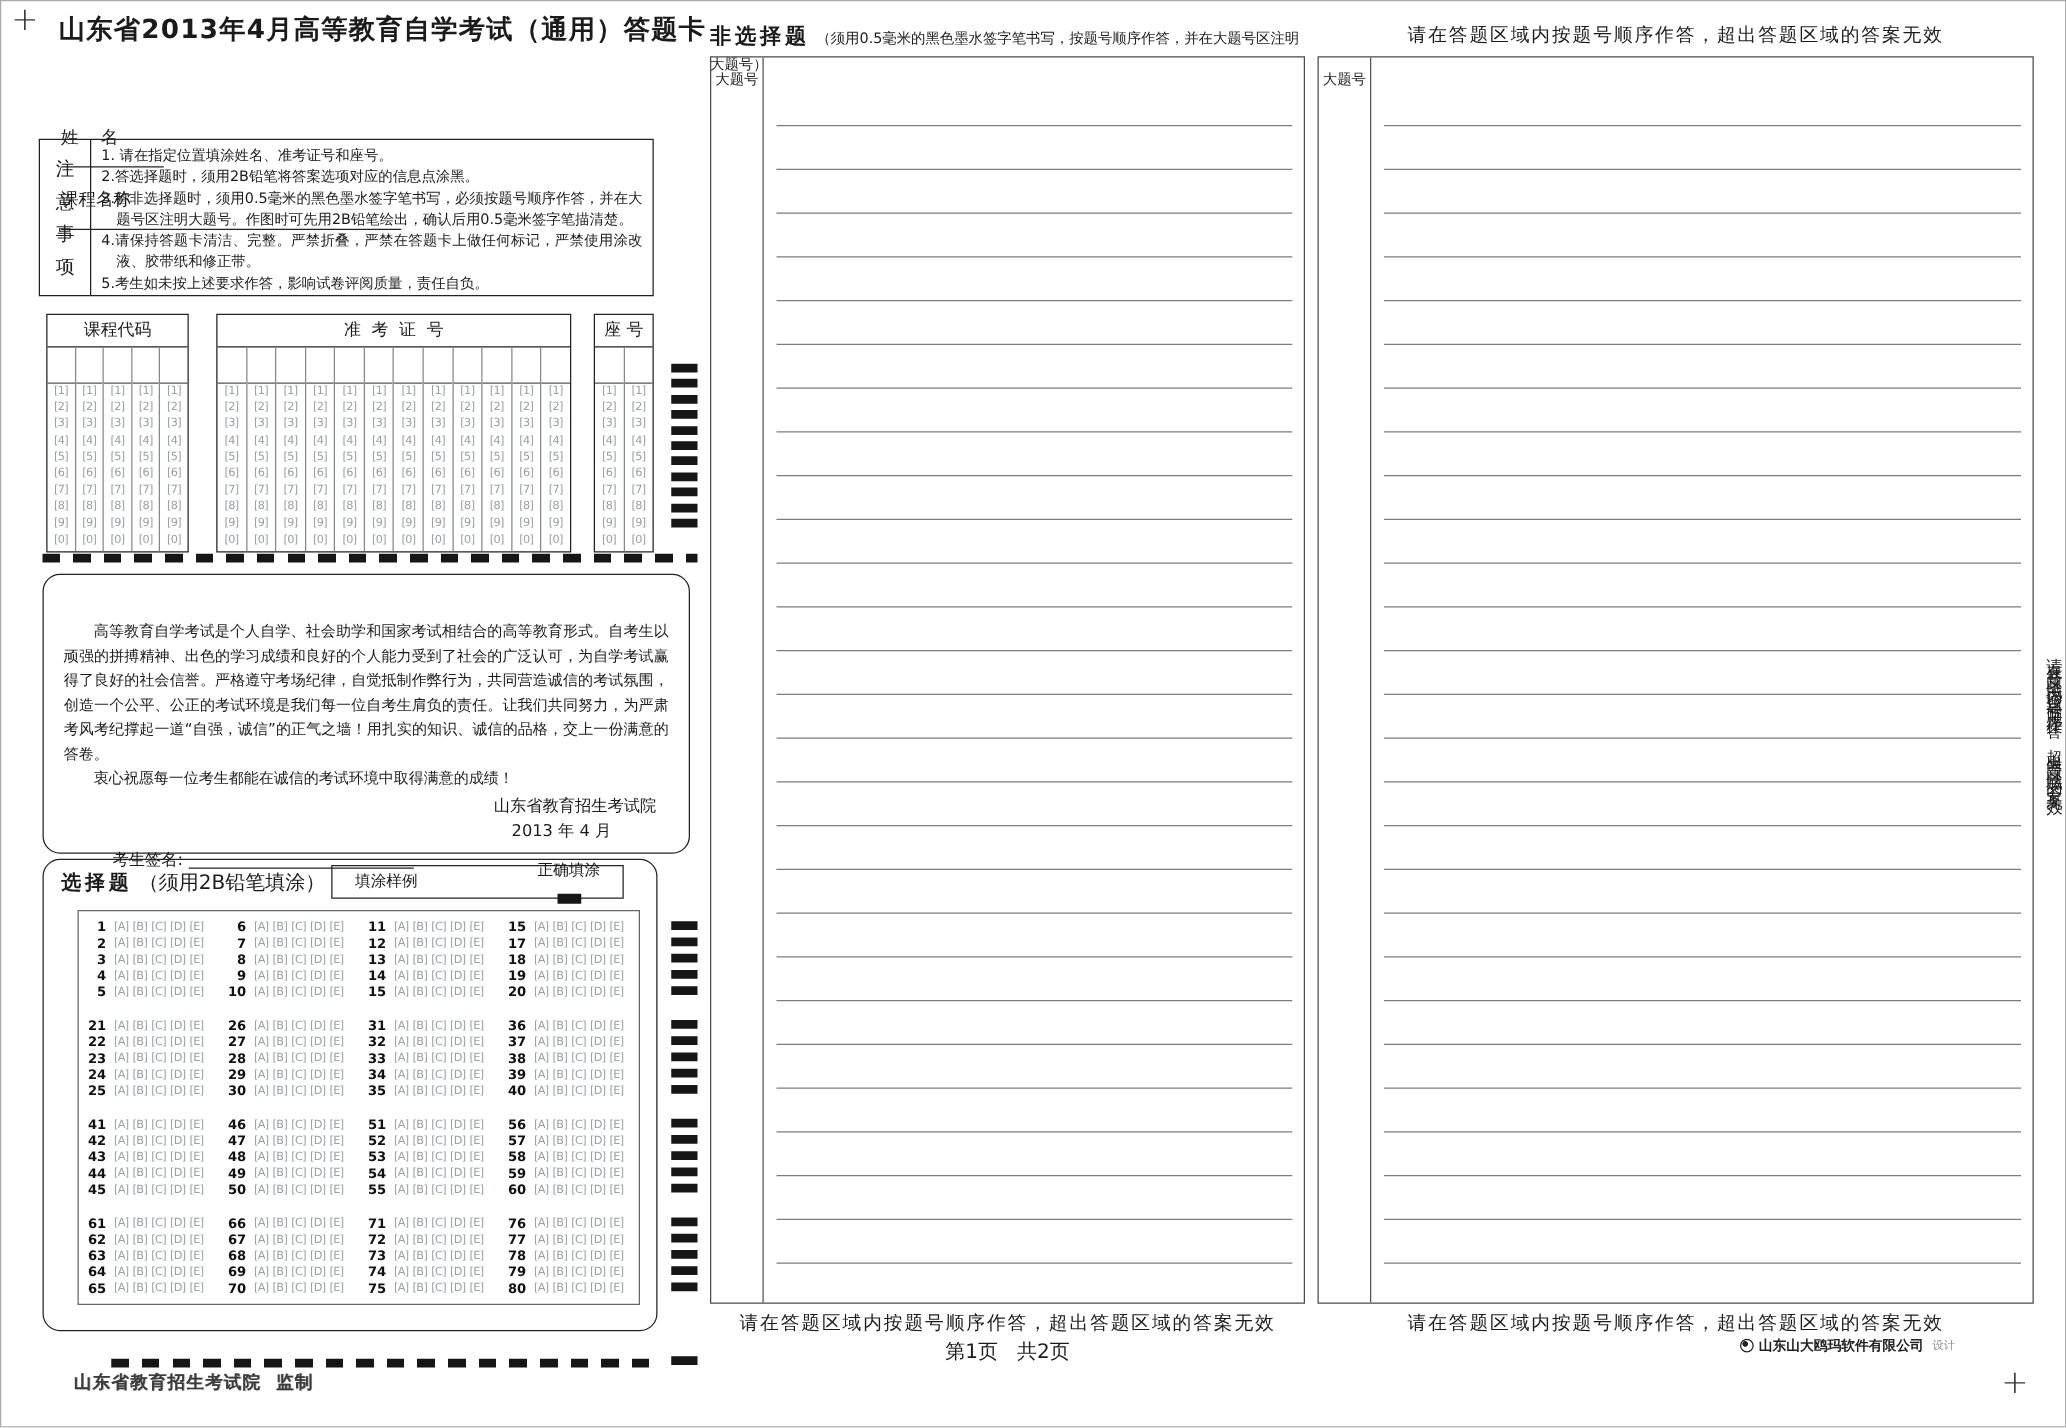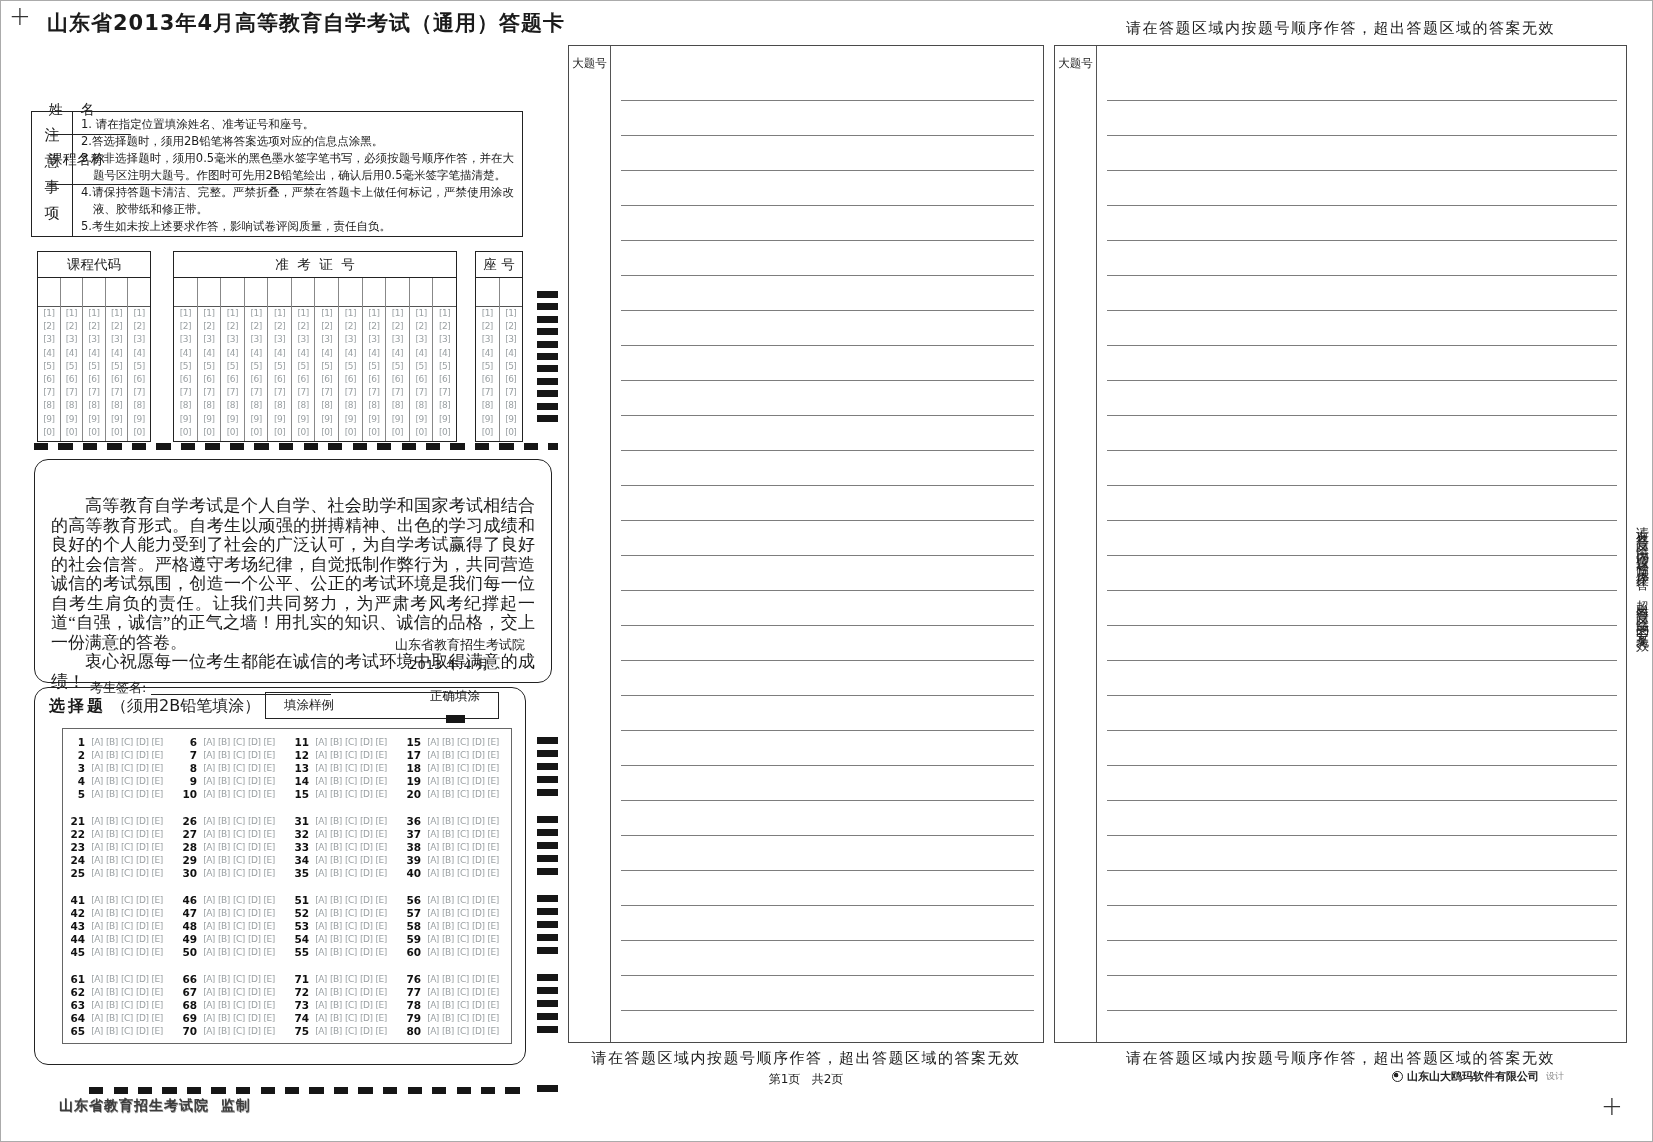--- a/index.html
+++ b/index.html
@@ -30,21 +30,21 @@
   .omr-digit{font-size:9px; line-height:13.2px; color:#9aa0a3; letter-spacing:-0.5px; white-space:nowrap;}
   
   .tcol{display:flex; flex-direction:column; gap:5.4px;}
   .tcol2{display:flex; flex-direction:column; gap:6px;}
   .tmark{width:21px; height:7px; background:#161616;}
   .dash-row{height:7px;
     background:repeating-linear-gradient(90deg,#161616 0 14px,transparent 14px 24.5px);}
   
   .pledge{border:1.5px solid #222; border-radius:14px; box-sizing:border-box;}
   .pledge-title{text-align:center; font-size:16px; font-weight:bold; letter-spacing:6px; white-space:pre;}
-  .pledge p{margin:0; font-size:17px; line-height:19.5px; text-indent:2em; text-align:justify;font-family:Liberation Serif, serif;}
+  .pledge p{margin:0; font-size:12px; line-height:19.5px; text-indent:2em; text-align:justify;}
   .pledge-issuer,.pledge-date{font-size:13px; white-space:pre;}
   .pledge-sign{font-size:13px;}
   
   .choice{border:1.5px solid #222; border-radius:14px; box-sizing:border-box;}
   .choice-head-title{font-size:16px; font-weight:bold; letter-spacing:3px;}
   .choice-head-note{font-size:16px;}
   .sample{border:1.5px solid #222; box-sizing:border-box; display:flex; align-items:center;
     justify-content:space-between; padding:0 18px; font-size:12.5px;}
   .sample-right{display:flex; align-items:center; gap:10px;flex-direction:column;}
   .sample-mark{width:19px; height:8px; background:#161616;}
@@ -58,21 +58,21 @@
     text-shadow:0.6px 0.6px 0 #9a9a9a; white-space:pre;}
   
   .essay-head-title{font-size:17px; font-weight:bold; letter-spacing:3px;}
   .essay-head-note{font-size:11.5px;}
   .essay-box{border:1.8px solid #4a4a4a; box-sizing:border-box;}
   .corner-col{position:absolute; left:0; top:0; bottom:0; width:42px; border-right:1.2px solid #555;
     box-sizing:border-box; text-align:center; padding-top:10px; font-size:11.5px; color:#222;}
   .lines-area{position:absolute; left:52px; right:9px; top:54px; bottom:2px; overflow:hidden;}
   .rule-line{height:34px; border-top:1px solid #7d7d7d;}
   .col-footer{font-size:15px; letter-spacing:1.5px; text-align:center; white-space:pre;}
-  .page-info{font-size:12px; text-align:center; white-space:pre;}
+  .page-info{font-size:16px; text-align:center; white-space:pre;}
   .company{font-size:11px; font-weight:bold; text-align:right; color:#222; display:flex;
     justify-content:flex-end; align-items:center; gap:4px;}
   .logo-circle{width:11px; height:11px; border:1.6px solid #222; border-radius:50%;
     box-sizing:border-box; display:inline-block; background:
     radial-gradient(circle at 35% 35%, #222 0 2px, transparent 2.5px);}
   .company-suffix{font-size:9px; color:#8a8a8a; font-weight:normal; margin-left:3px;}
   .vstrip{writing-mode:vertical-rl; text-orientation:upright; font-size:13px; letter-spacing:4px;
     color:#1b1b1b; text-align:center;}
 </style>
 </head>
@@ -1136,20 +1136,24 @@
       <div class="tmark"></div>
       <div class="tmark"></div>
       <div class="tmark"></div>
     </div>
   <div class="abs tcol2" style="left:536px; top:1084px;">
       <div class="tmark"></div>
     </div>
 
   <div class="abs publisher" style="left:58px; top:1096px;">山东省教育招生考试院  监制</div>
 
+  <div class="abs" style="left:567px; top:16px; width:476px;">
+    <span class="essay-head-title">非选择题</span>
+    <span class="essay-head-note">（须用0.5毫米的黑色墨水签字笔书写，按题号顺序作答，并在大题号区注明大题号）</span>
+  </div>
   <div class="abs essay-box" style="left:567px; top:44px; width:476px; height:998px;">
     <div class="corner-col">
       <span>大题号</span>
     </div>
     <div class="lines-area">
         <div class="rule-line"></div>
         <div class="rule-line"></div>
         <div class="rule-line"></div>
         <div class="rule-line"></div>
         <div class="rule-line"></div>

